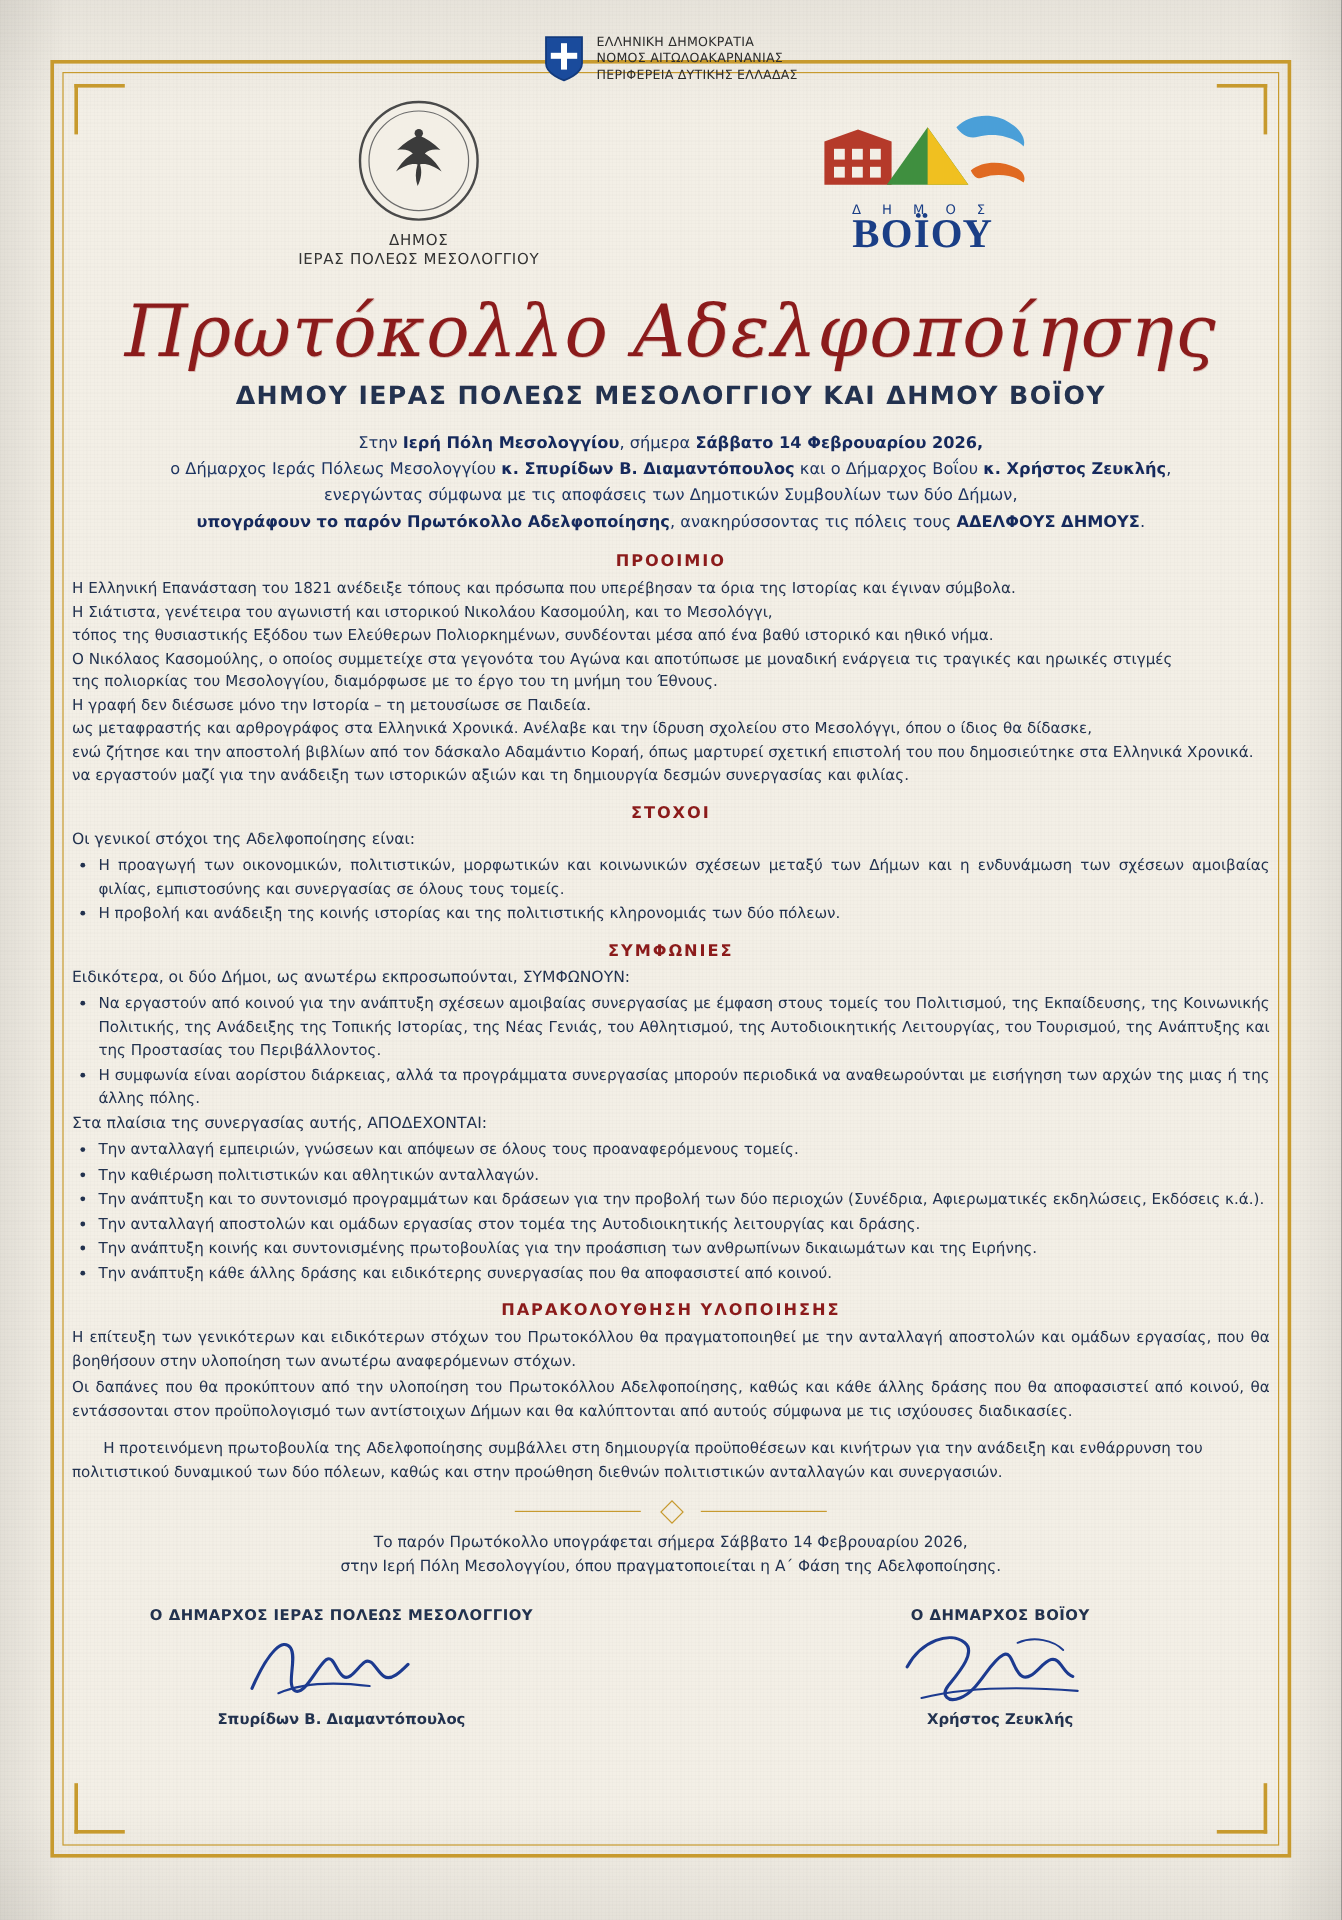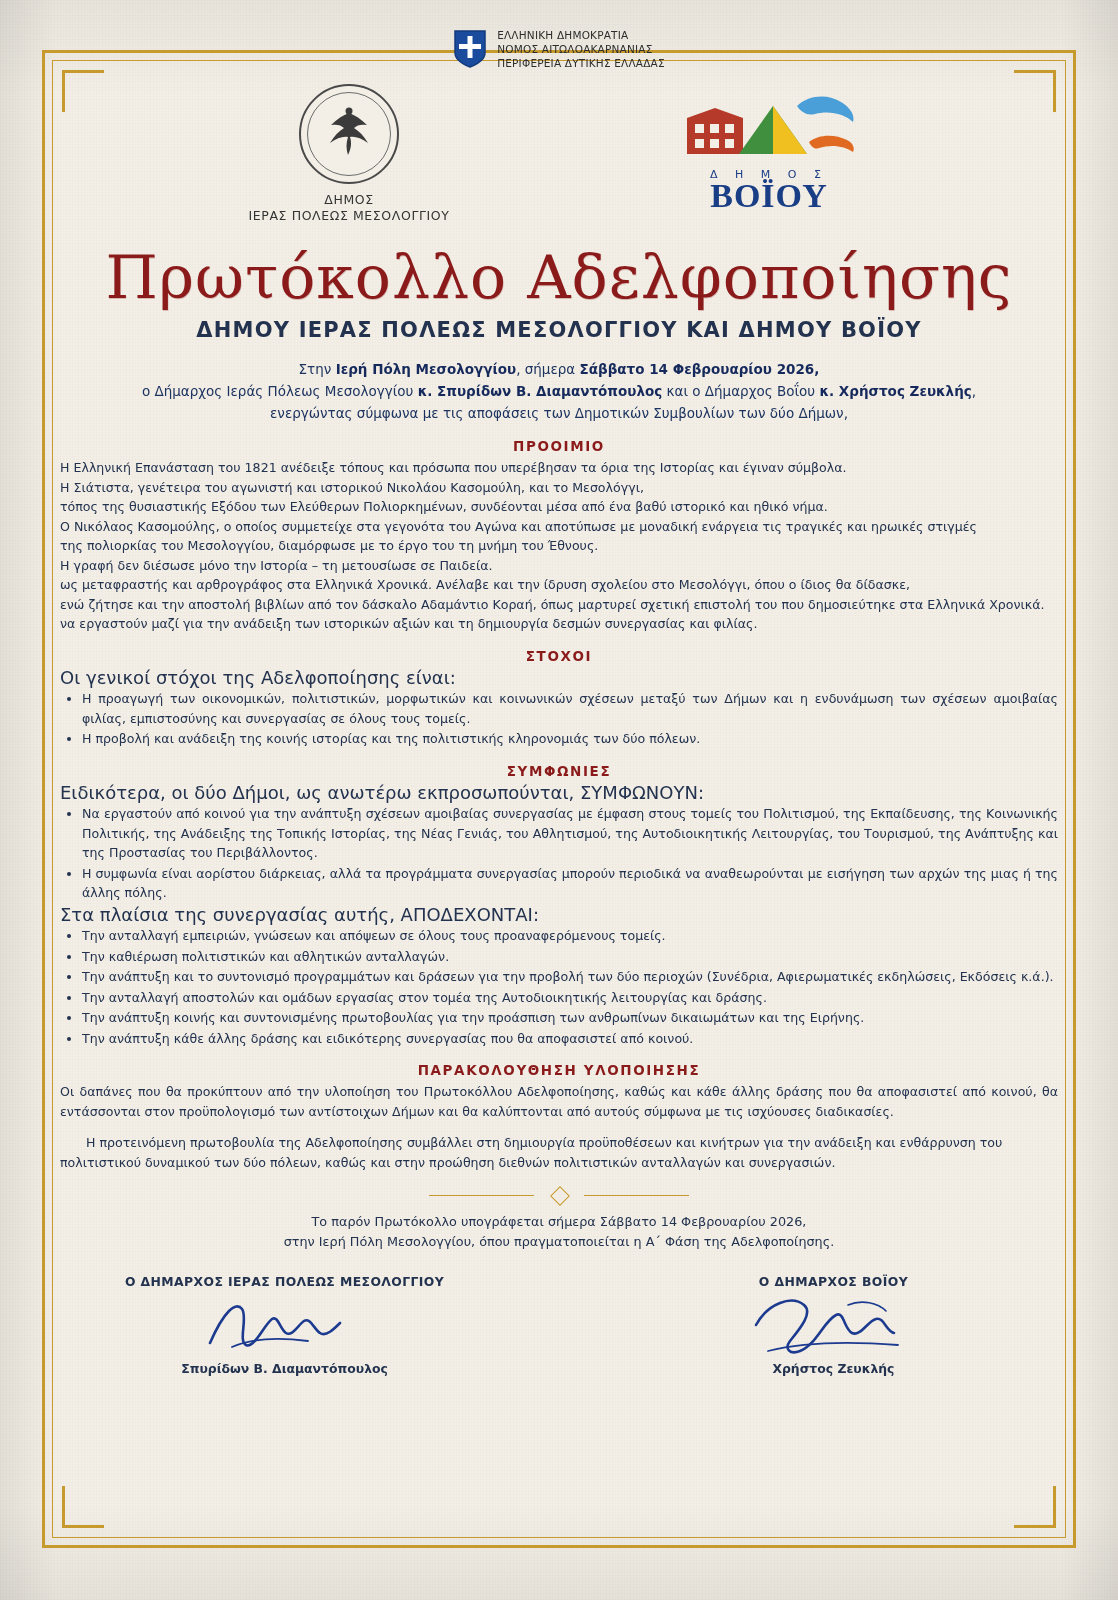--- a/index.html
+++ b/index.html
@@ -150,20 +150,21 @@
     font-size: 11px;
     letter-spacing: 7px;
     color: #1a3e86;
     margin-bottom: -2px;
   }
 
   
   .script-title {
     text-align: center;
     font-family: "DejaVu Serif", serif;
+    font-style: italic;
     font-size: 60px;
     color: #8b1b1b;
     margin-top: 18px;
     letter-spacing: 1px;
     text-shadow: 0.5px 0.5px 0 rgba(139,27,27,0.25);
   }
   .subtitle {
     text-align: center;
     font-size: 21px;
     letter-spacing: 1.2px;
@@ -200,21 +201,21 @@
     line-height: 19.5px;
   }
   .body-just {
     text-align: justify;
     color: #22324f;
     font-size: 12.6px;
     line-height: 19.5px;
   }
   .body-left {
     color: #22324f;
-    font-size: 18px;
+    font-size: 13px;
     line-height: 19.5px;
   }
   ul.bul {
     margin: 2px 0 2px 0;
     padding-left: 22px;
     color: #22324f;
     font-size: 12.6px;
     line-height: 19.5px;
     text-align: justify;
   }
@@ -371,20 +372,23 @@
     <div class="subtitle">ΔΗΜΟΥ ΙΕΡΑΣ ΠΟΛΕΩΣ ΜΕΣΟΛΟΓΓΙΟΥ ΚΑΙ ΔΗΜΟΥ ΒΟΪΟΥ</div>
 
     <div class="intro">
       <div>
         <span>Στην </span><b>Ιερή Πόλη Μεσολογγίου</b><span>, σήμερα </span><b>Σάββατο 14 Φεβρουαρίου 2026,</b>
       </div>
       <div>
         <span>ο Δήμαρχος Ιεράς Πόλεως Μεσολογγίου </span><b>κ. Σπυρίδων Β. Διαμαντόπουλος</b><span> και ο Δήμαρχος Βοΐου </span><b>κ. Χρήστος Ζευκλής</b><span>,</span>
       </div>
       <div>ενεργώντας σύμφωνα με τις αποφάσεις των Δημοτικών Συμβουλίων των δύο Δήμων,</div>
+      <div>
+        <b>υπογράφουν το παρόν Πρωτόκολλο Αδελφοποίησης</b><span>, ανακηρύσσοντας τις πόλεις τους </span><b>ΑΔΕΛΦΟΥΣ ΔΗΜΟΥΣ</b><span>.</span>
+      </div>
     </div>
 
     <div class="sec-head">ΠΡΟΟΙΜΙΟ</div>
     <div class="body-center">
       <div>Η Ελληνική Επανάσταση του 1821 ανέδειξε τόπους και πρόσωπα που υπερέβησαν τα όρια της Ιστορίας και έγιναν σύμβολα.</div>
       <div>Η Σιάτιστα, γενέτειρα του αγωνιστή και ιστορικού Νικολάου Κασομούλη, και το Μεσολόγγι,</div>
       <div>τόπος της θυσιαστικής Εξόδου των Ελεύθερων Πολιορκημένων, συνδέονται μέσα από ένα βαθύ ιστορικό και ηθικό νήμα.</div>
       <div>Ο Νικόλαος Κασομούλης, ο οποίος συμμετείχε στα γεγονότα του Αγώνα και αποτύπωσε με μοναδική ενάργεια τις τραγικές και ηρωικές στιγμές</div>
       <div>της πολιορκίας του Μεσολογγίου, διαμόρφωσε με το έργο του τη μνήμη του Έθνους.</div>
       <div>Η γραφή δεν διέσωσε μόνο την Ιστορία – τη μετουσίωσε σε Παιδεία.</div>
@@ -410,20 +414,21 @@
     <ul class="bul">
       <li>Την ανταλλαγή εμπειριών, γνώσεων και απόψεων σε όλους τους προαναφερόμενους τομείς.</li>
       <li>Την καθιέρωση πολιτιστικών και αθλητικών ανταλλαγών.</li>
       <li>Την ανάπτυξη και το συντονισμό προγραμμάτων και δράσεων για την προβολή των δύο περιοχών (Συνέδρια, Αφιερωματικές εκδηλώσεις, Εκδόσεις κ.ά.).</li>
       <li>Την ανταλλαγή αποστολών και ομάδων εργασίας στον τομέα της Αυτοδιοικητικής λειτουργίας και δράσης.</li>
       <li>Την ανάπτυξη κοινής και συντονισμένης πρωτοβουλίας για την προάσπιση των ανθρωπίνων δικαιωμάτων και της Ειρήνης.</li>
       <li>Την ανάπτυξη κάθε άλλης δράσης και ειδικότερης συνεργασίας που θα αποφασιστεί από κοινού.</li>
     </ul>
 
     <div class="sec-head">ΠΑΡΑΚΟΛΟΥΘΗΣΗ ΥΛΟΠΟΙΗΣΗΣ</div>
+    <div class="body-just para">Η επίτευξη των γενικότερων και ειδικότερων στόχων του Πρωτοκόλλου θα πραγματοποιηθεί με την ανταλλαγή αποστολών και ομάδων εργασίας, που θα βοηθήσουν στην υλοποίηση των ανωτέρω αναφερόμενων στόχων.</div>
     <div class="body-just para">Οι δαπάνες που θα προκύπτουν από την υλοποίηση του Πρωτοκόλλου Αδελφοποίησης, καθώς και κάθε άλλης δράσης που θα αποφασιστεί από κοινού, θα εντάσσονται στον προϋπολογισμό των αντίστοιχων Δήμων και θα καλύπτονται από αυτούς σύμφωνα με τις ισχύουσες διαδικασίες.</div>
     <div class="body-center para para-indent" style="margin-top:12px;">Η προτεινόμενη πρωτοβουλία της Αδελφοποίησης συμβάλλει στη δημιουργία προϋποθέσεων και κινήτρων για την ανάδειξη και ενθάρρυνση του πολιτιστικού δυναμικού των δύο πόλεων, καθώς και στην προώθηση διεθνών πολιτιστικών ανταλλαγών και συνεργασιών.</div>
 
     <div class="ornament">
       <span class="line l"></span>
       <span class="dia"></span>
       <span class="line r"></span>
     </div>
 
     <div class="closing">

